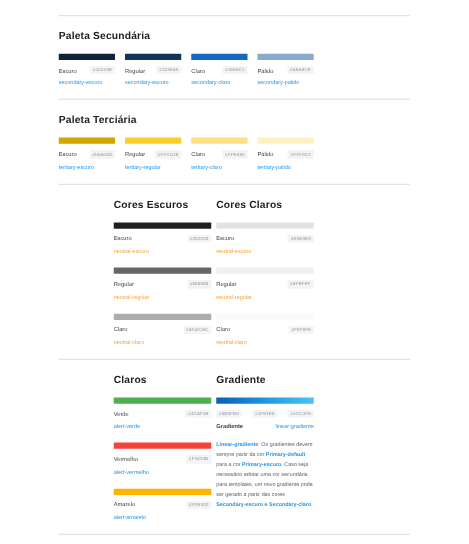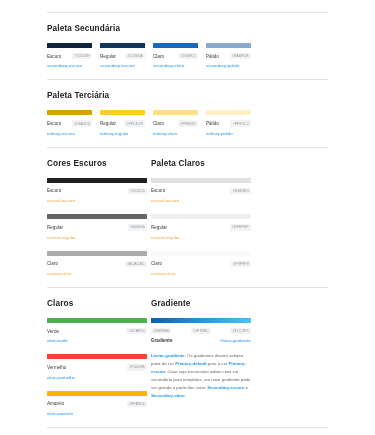--- a/index.html
+++ b/index.html
@@ -17,21 +17,21 @@
   .sec-title {
     font-size: 8.2px; font-weight: bold; color: #202124;
     letter-spacing: 0.15px; padding-top: 11px; padding-bottom: 10px;
   }
 
   
   .grid4 { display: flex; gap: 8px; }
   .grid4 > .swatch { flex: 1 1 0; min-width: 0; }
 
   
-  .cols2 { display: flex; gap: 4px; }
+  .cols2 { display: flex; gap: 4px; margin-left: 44px; }
   .cols2 > .col { flex: 1 1 0; min-width: 0; }
 
   .bar { height: 5px; width: 100%; border-radius: 0.5px; }
   .meta {
     display: flex; align-items: center; justify-content: space-between;
     margin-top: 5px; gap: 4px;
   }
   .sname { font-size: 4.6px; color: #3c4043; font-weight: normal; white-space: nowrap; }
   .hex {
     font-size: 3.5px; color: #8f9499; background: #f1f3f4;
@@ -179,21 +179,21 @@
             <div class="meta">
               <span class="sname">Claro</span>
               <span class="hex">#ACACAC</span>
             </div>
             <a class="token amber" href="#">neutral-claro</a>
           </div>
         </div>
       </div>
 
       <div class="col">
-        <div class="sec-title">Paleta Claros</div>
+        <div class="sec-title">Cores Claros</div>
         <div class="stack">
           <div class="swatch">
             <div class="bar" style="background: rgb(227, 227, 227);"></div>
             <div class="meta">
               <span class="sname">Escuro</span>
               <span class="hex">#E3E3E3</span>
             </div>
             <a class="token amber" href="#">neutral-escuro</a>
           </div>
           <div class="swatch">

